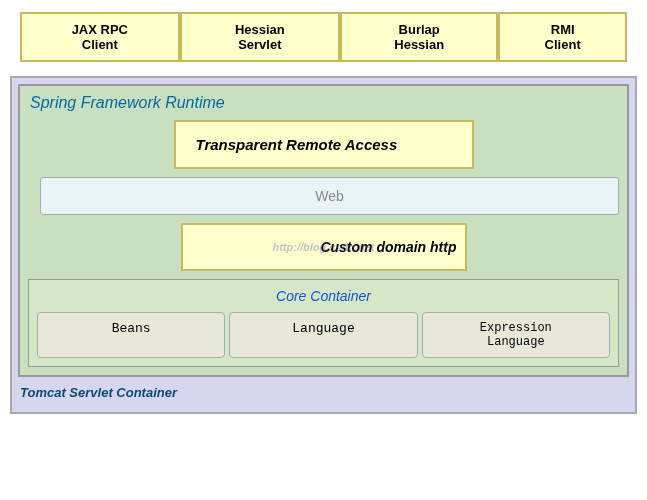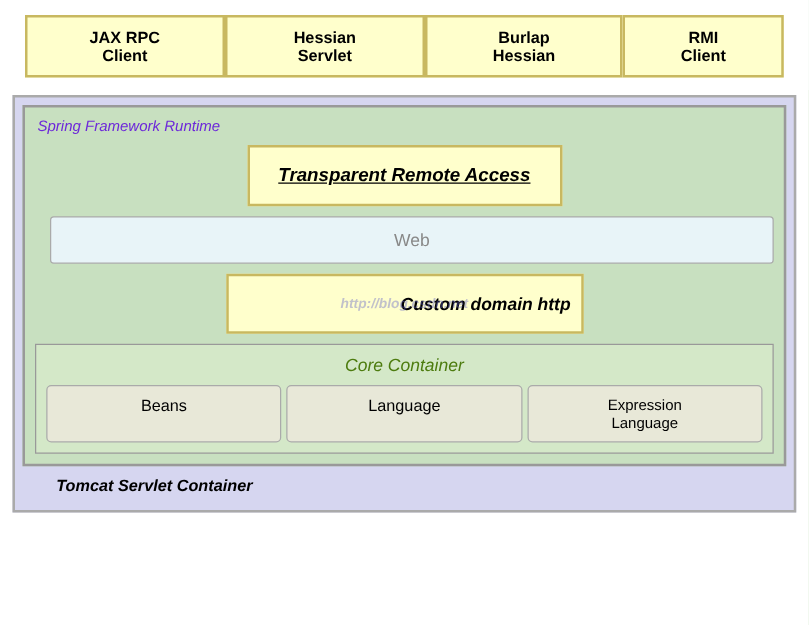--- a/index.html
+++ b/index.html
@@ -35,52 +35,49 @@
       border: 2px solid #aaa;
       background: #d6d6f0;
       padding: 6px;
       position: relative;
     }
 
     .tomcat-label {
       font-size: 13px;
       font-weight: bold;
       font-style: italic;
-      color: #000000;
+      color: #0c4a6e;
       padding: 2px 6px 6px 2px;
-      margin-left: 25px;
     }
 
     .spring-container {
       border: 2px solid #999;
       background: #c8e0c0;
       padding: 8px;
       position: relative;
       margin-bottom: 0;
     }
 
     .spring-label {
-      font-size: 12px;
-      font-style: italic;
-      color: #6d28d9;
+      font-size: 16px;
+      font-style: italic;
+      color: #0369a1;
       margin-bottom: 8px;
       padding-left: 2px;
     }
 
     .transparent-remote-box {
       border: 2px solid #c8b860;
       background: #ffffcc;
       margin: 0 auto 8px auto;
       padding: 14px 20px;
-      text-align: center;
       font-size: 15px;
       font-weight: bold;
       font-style: italic;
-      width: 252px;
-      text-decoration: underline;
+      width: 300px;
     }
 
     .web-box {
       border: 1px solid #aaa;
       background: #e8f4f8;
       padding: 10px;
       text-align: center;
       font-size: 14px;
       color: #888;
       margin-bottom: 8px;
@@ -115,29 +112,30 @@
     .core-container-section {
       border: 1px solid #999;
       background: #d4e8c8;
       padding: 8px;
       margin-top: 4px;
     }
 
     .core-container-label {
       font-size: 14px;
       font-style: italic;
-      color: #4d7c0f;
+      color: #1d4ed8;
       text-align: center;
       margin-bottom: 8px;
     }
 
     .core-items {
       display: flex;
       justify-content: space-around;
       gap: 4px;
+      font-family: Liberation Mono, monospace;
     }
 
     .core-item {
       border: 1px solid #aaa;
       background: #e8e8d8;
       padding: 8px 14px;
       text-align: center;
       font-size: 13px;
       flex: 1;
       border-radius: 4px;

